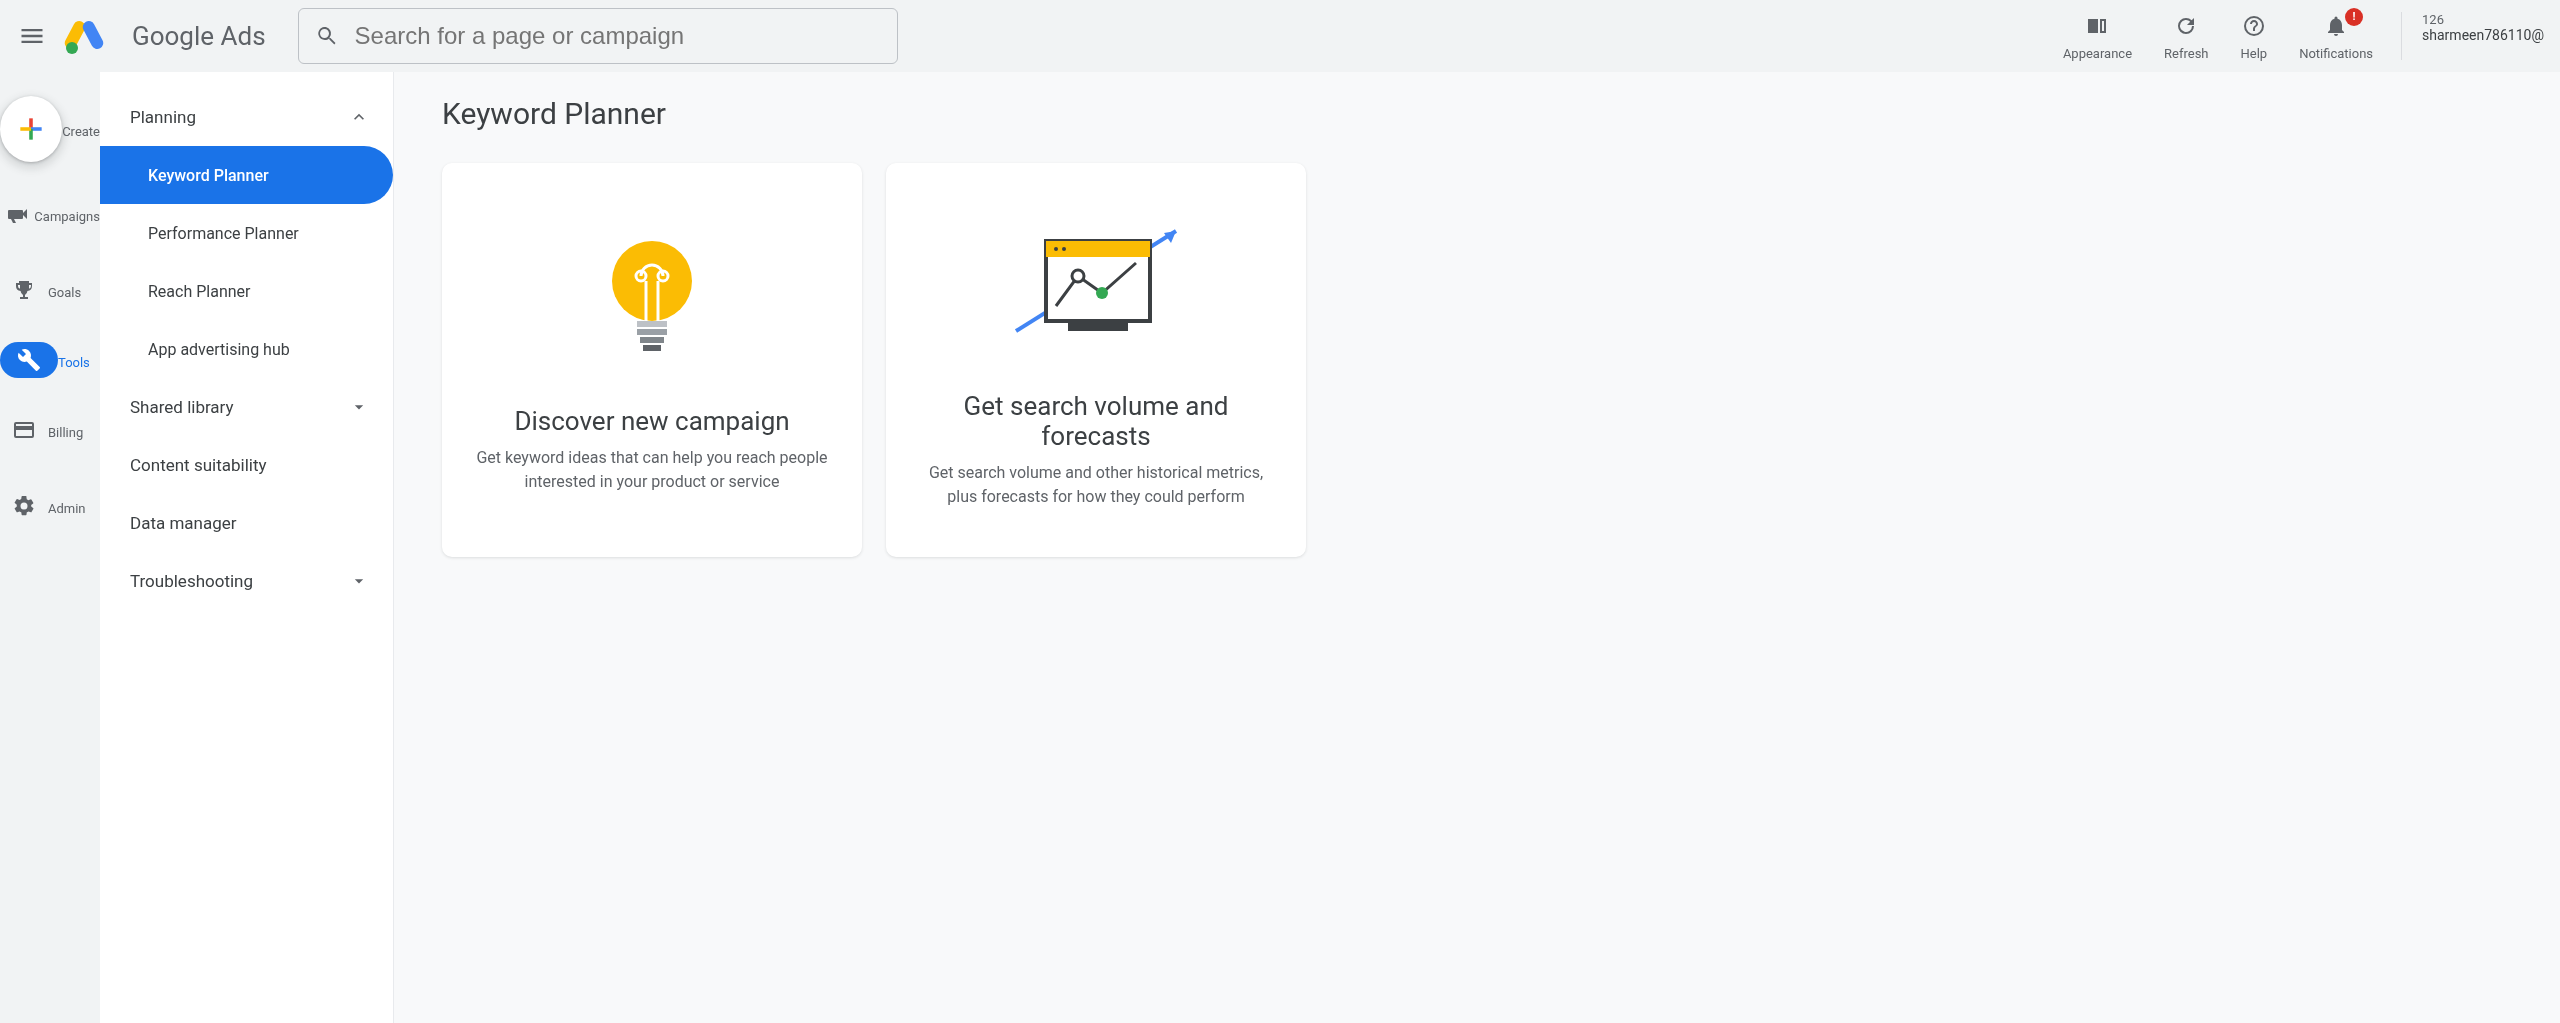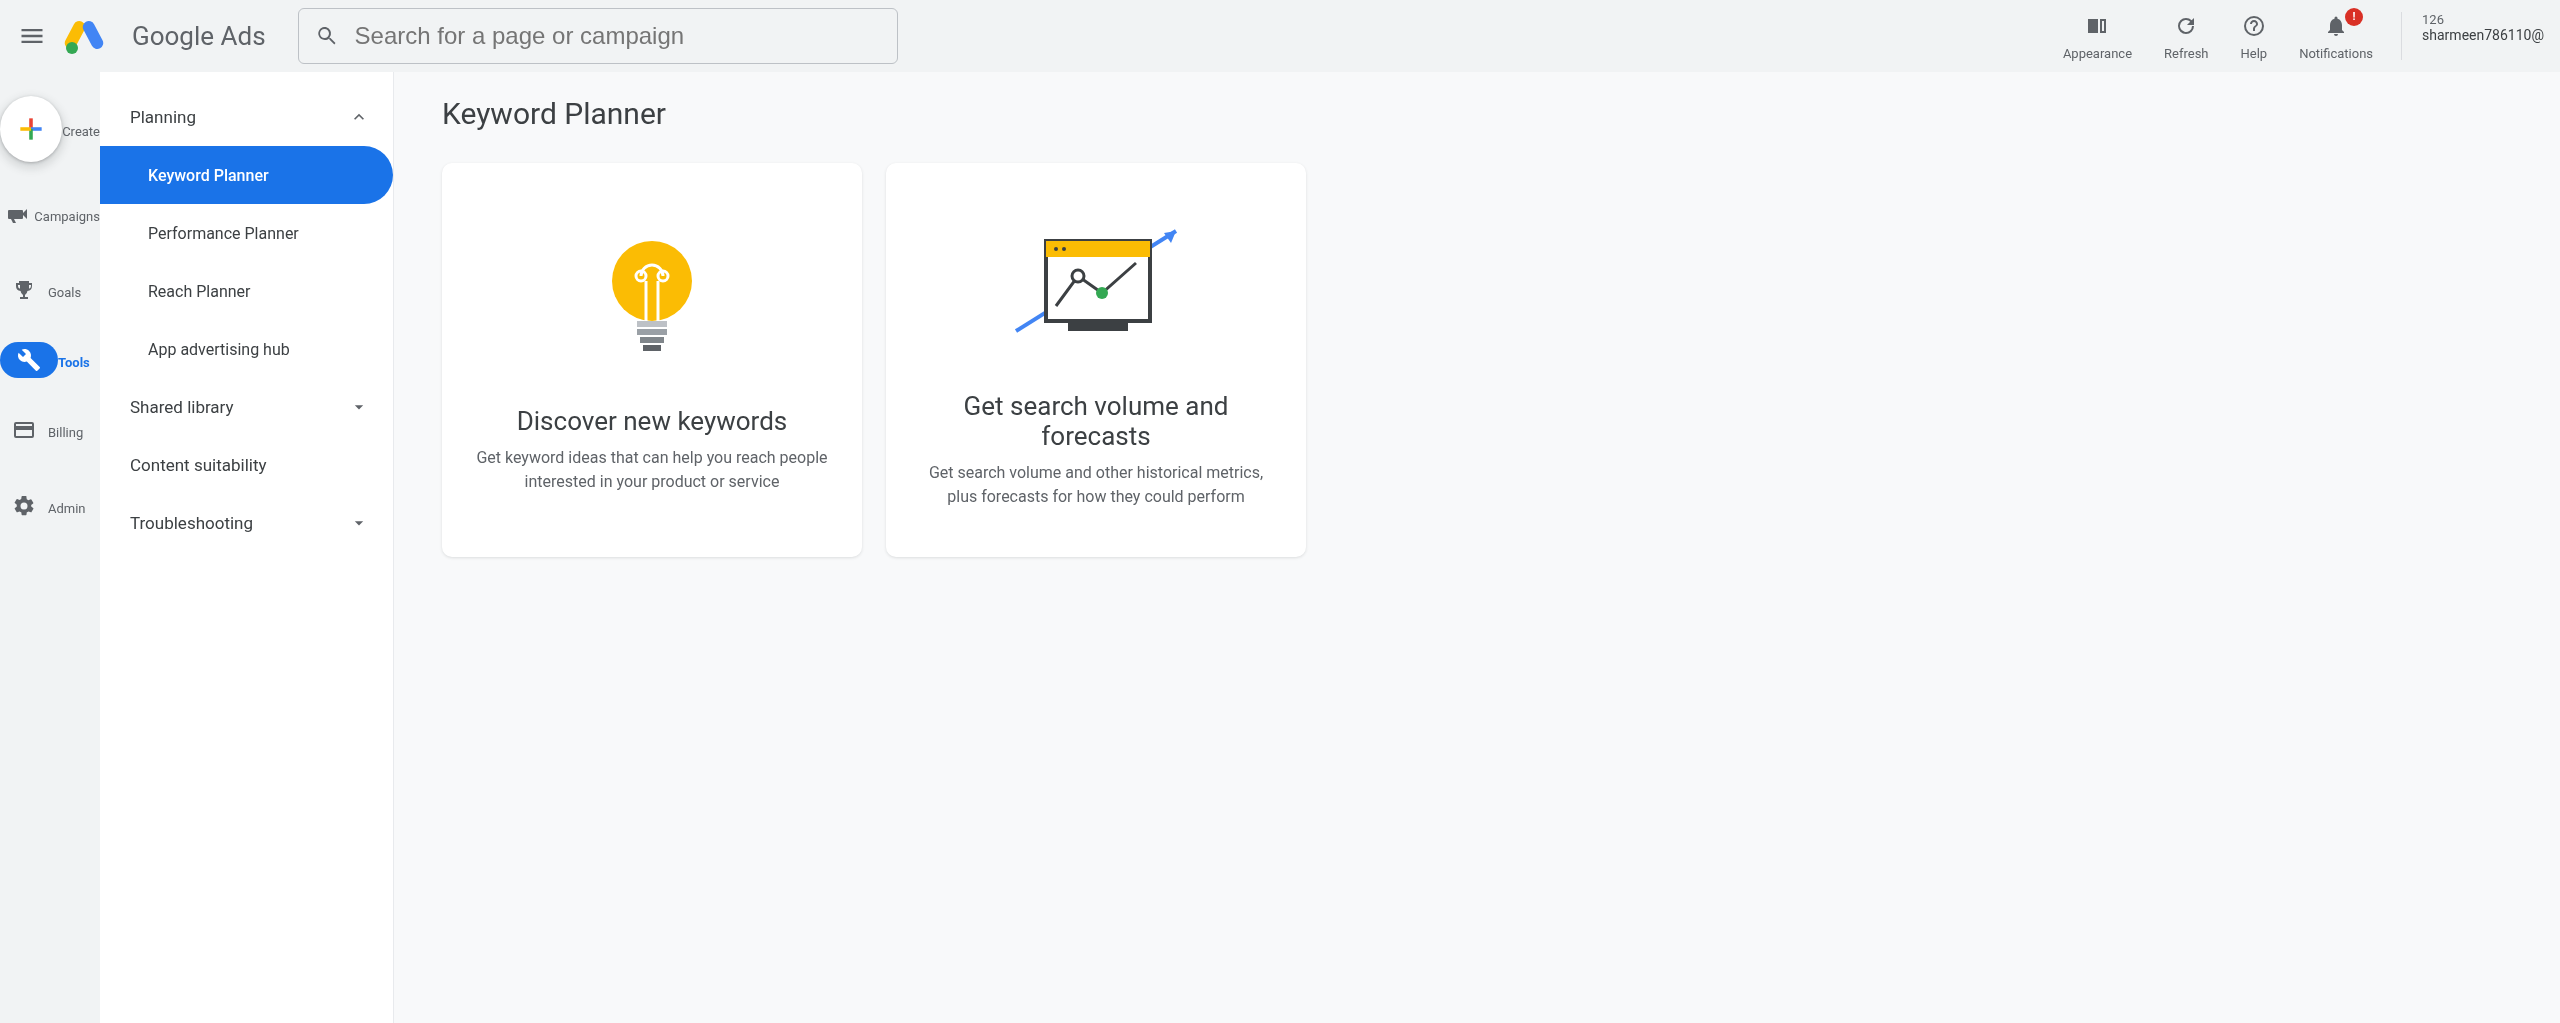--- a/index.html
+++ b/index.html
@@ -73,21 +73,21 @@
 .rail-item .rail-label { font-size:13px; color:#5f6368; margin-top:4px; }
 
 .create-btn .rail-icon {
   width:66px; height:66px; border-radius:50%; background:#fff;
   box-shadow:0 1px 3px rgba(60,64,67,.3),0 4px 8px 3px rgba(60,64,67,.15);
 }
 .create-btn svg { width:32px; height:32px; }
 
 .rail-item.active .rail-icon { background:#1a73e8; border-radius:29px; width:58px; height:36px; }
 .rail-item.active svg { fill:#fff; }
-.rail-item.active .rail-label { color:#1a73e8; font-weight:700; }
+.rail-item.active .rail-label { color:#1a73e8; font-weight:400; }
 
 .subnav {
   width:294px; background:#fff; border-right:1px solid #e8eaed;
   padding-top:16px;
 }
 .subnav-item {
   display:flex; align-items:center; justify-content:space-between;
   height:58px; padding:0 24px 0 30px;
   font-size:17px; color:#3c4043; cursor:pointer;
   border-top-right-radius:29px; border-bottom-right-radius:29px;
@@ -262,20 +262,23 @@
       <span>App advertising hub</span>
     </div>
     <div class="subnav-item subnav-header">
       <span>Shared library</span>
       <svg class="chev" viewBox="0 0 24 24">
           <path d="M7 10l5 5 5-5z"></path>
         </svg>
     </div>
     <div class="subnav-item subnav-header">
       <span>Content suitability</span>
+    </div>
+    <div class="subnav-item subnav-header">
+      <span>Data manager</span>
     </div>
     <div class="subnav-item subnav-header">
       <span>Troubleshooting</span>
       <svg class="chev" viewBox="0 0 24 24">
           <path d="M7 10l5 5 5-5z"></path>
         </svg>
     </div>
   </div>
 
   <div class="main">
@@ -290,21 +293,21 @@
             <circle cx="34" cy="40" r="5" stroke="#fff" stroke-width="3" fill="none"></circle>
             <circle cx="56" cy="40" r="5" stroke="#fff" stroke-width="3" fill="none"></circle>
             <line x1="39" y1="45" x2="39" y2="85" stroke="#fff" stroke-width="3"></line>
             <line x1="51" y1="45" x2="51" y2="85" stroke="#fff" stroke-width="3"></line>
             <rect x="30" y="85" width="30" height="6" fill="#bdc1c6"></rect>
             <rect x="30" y="93" width="30" height="6" fill="#9aa0a6"></rect>
             <rect x="33" y="101" width="24" height="6" fill="#80868b"></rect>
             <rect x="36" y="109" width="18" height="6" fill="#5f6368"></rect>
           </svg>
         </div>
-        <h2>Discover new keywords</h2>
+        <h2>Discover new campaign</h2>
         <p>Get keyword ideas that can help you reach people interested in your product or service</p>
       </div>
 
       <div class="card">
         <div class="card-illus">
           <svg width="180" height="120" viewBox="0 0 180 120">
             <line x1="10" y1="110" x2="170" y2="10" stroke="#4285f4" stroke-width="4"></line>
             <polygon points="170,10 158,12 165,22" fill="#4285f4"></polygon>
             <rect x="40" y="20" width="104" height="80" fill="#fff" stroke="#3c4043" stroke-width="4"></rect>
             <rect x="40" y="20" width="104" height="16" fill="#fbbc04"></rect>

